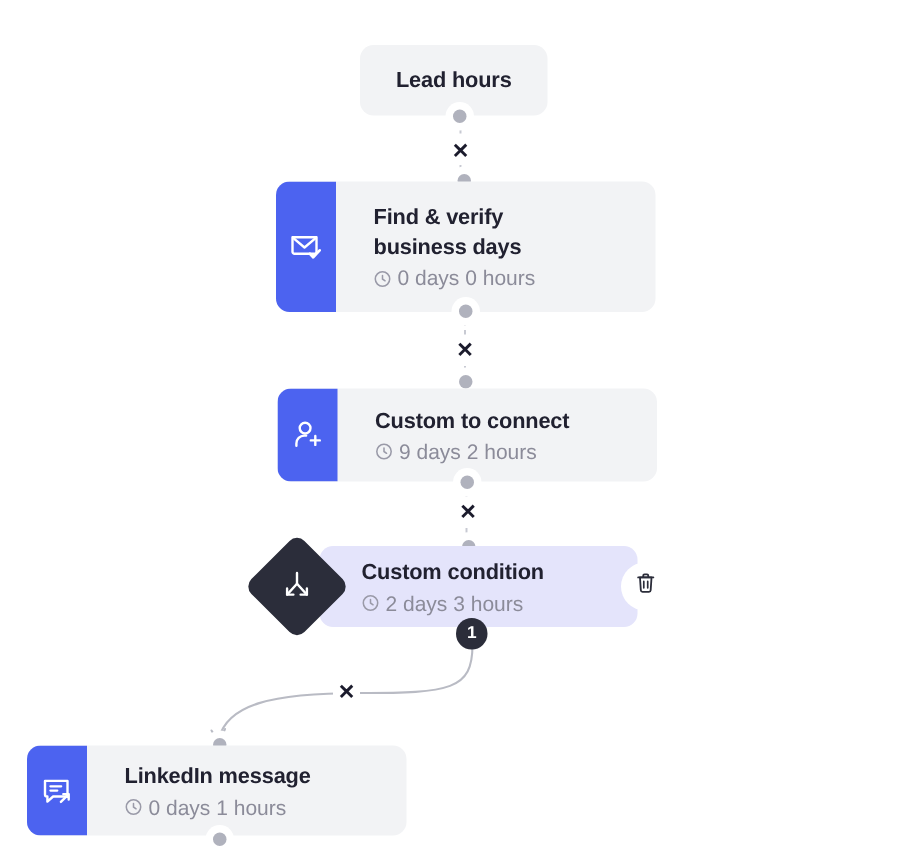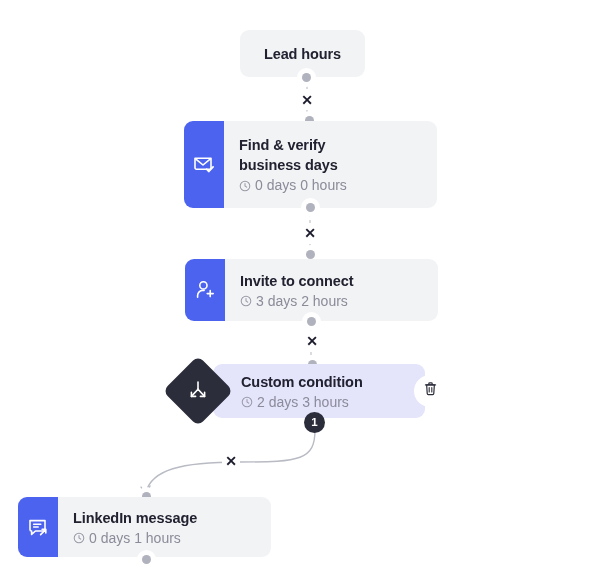--- a/index.html
+++ b/index.html
@@ -56,21 +56,21 @@
     display: flex;
     align-items: center;
     justify-content: center;
   }
   .node.no-icon .node-body {
     justify-content: center;
     align-items: center;
   }
   .node .content {
     flex: 1 1 auto;
-    padding: 9px 14px 9px 15px;
+    padding: 9px 14px 9px 25px;
     display: flex;
     flex-direction: column;
     justify-content: center;
   }
   .node-title {
     font-size: 14.5px;
     font-weight: bold;
     color: #212130;
     line-height: 20px;
     letter-spacing: -0.1px;
@@ -240,29 +240,29 @@
   <div class="node" style="left:185px; top:259px; width:253px; height:62px;">
     <div class="node-body">
       <div class="icon-block">
         <svg width="24" height="24" viewBox="0 0 24 24" fill="none" xmlns="http://www.w3.org/2000/svg">
           <circle cx="10.4" cy="7.4" r="3.6" stroke="#ffffff" stroke-width="1.6"></circle>
           <path d="M4.6 19.2v-1.6a5.2 5.2 0 0 1 5.2-5.2h1.3" stroke="#ffffff" stroke-width="1.6" stroke-linecap="round"></path>
           <path d="M17.2 12.6v6M14.2 15.6h6" stroke="#ffffff" stroke-width="1.6" stroke-linecap="round"></path>
         </svg>
       </div>
       <div class="content">
-        <div class="node-title">Invite to connect</div>
+        <div class="node-title">Custom to connect</div>
         <div class="duration">
           <span class="clock">
             <svg width="12" height="12" viewBox="0 0 14 14" fill="none" xmlns="http://www.w3.org/2000/svg">
               <circle cx="7" cy="7" r="5.6" stroke="#9a9aa8" stroke-width="1.2"></circle>
               <path d="M7 4.2V7l2 1.4" stroke="#9a9aa8" stroke-width="1.2" stroke-linecap="round"></path>
             </svg>
           </span>
-          <span>3 days 2 hours</span>
+          <span>9 days 2 hours</span>
         </div>
       </div>
     </div>
   </div>
 
   <div class="port" style="left:302px; top:312px;"></div>
 
   <div class="edge-x" style="left:303px; top:332px;">✕</div>
 
   <div class="port" style="left:303px; top:355px;"></div>

